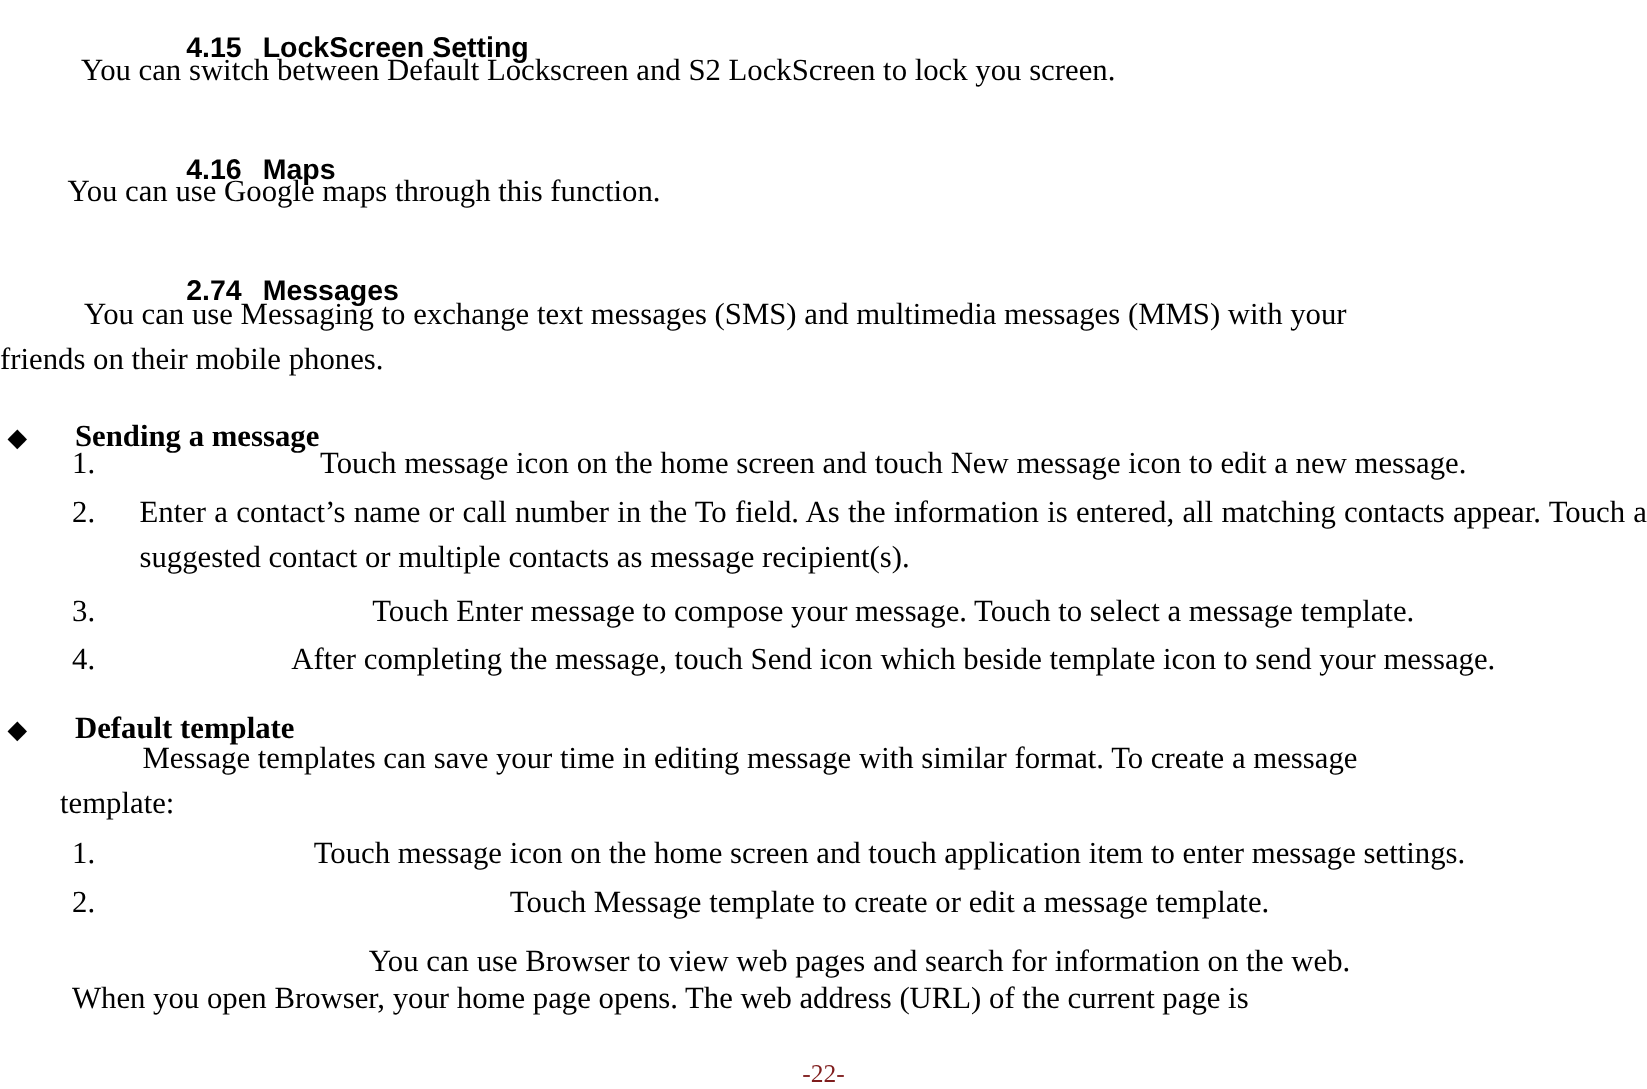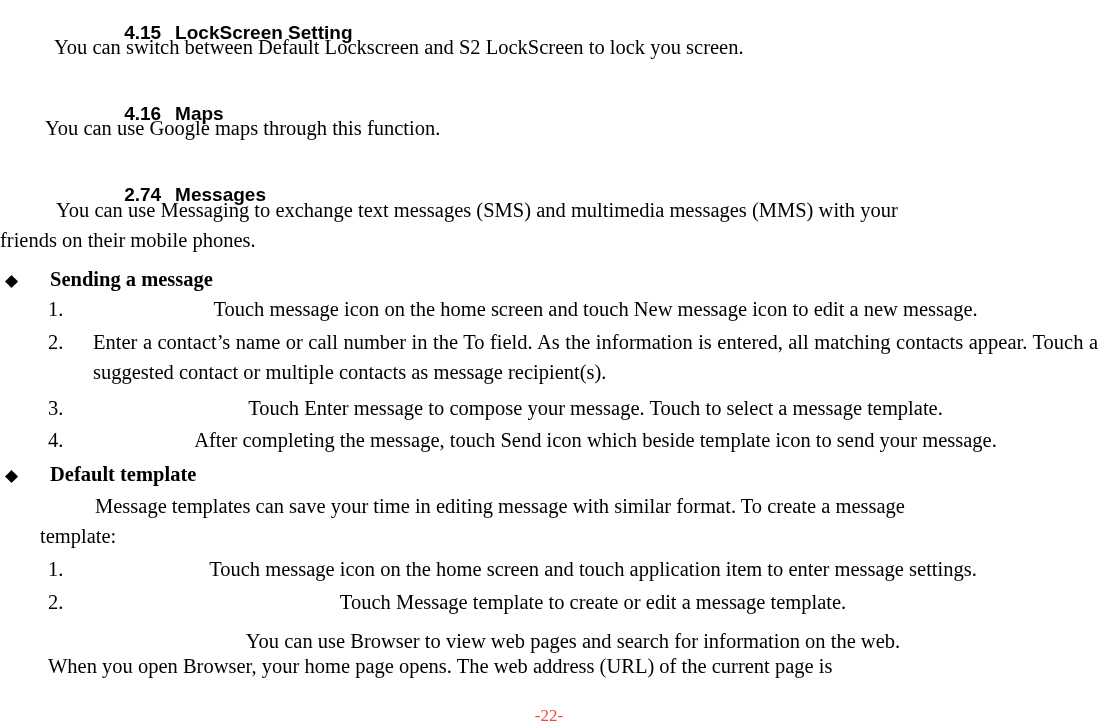--- a/index.html
+++ b/index.html
@@ -53,20 +53,21 @@
   .bullet-glyph {
     width: 45px;
     flex: 0 0 45px;
     font-size: 17px;
     line-height: 30px;
     color: #000;
   }
   .bullet-label {
     font-weight: bold;
     font-size: 20.5px;
+    margin-top: 12px;
   }
 
   
   .num-row {
     display: flex;
     align-items: flex-start;
     font-family: "Liberation Serif", "DejaVu Serif", serif;
     font-size: 20.5px;
     line-height: 30px;
   }
@@ -82,21 +83,21 @@
   .num-text.nojustify { text-align: center; }
 
   
   .page-number {
     position: absolute;
     left: 0;
     right: 0;
     text-align: center;
     font-family: "Liberation Serif", "DejaVu Serif", serif;
     font-size: 17px;
-    color: #ef4444;
+    color: #7f1d1d;
   }
 
   
   .abs { position: absolute; }
 </style>
 </head>
 <body>
 
 <div class="page">
 

